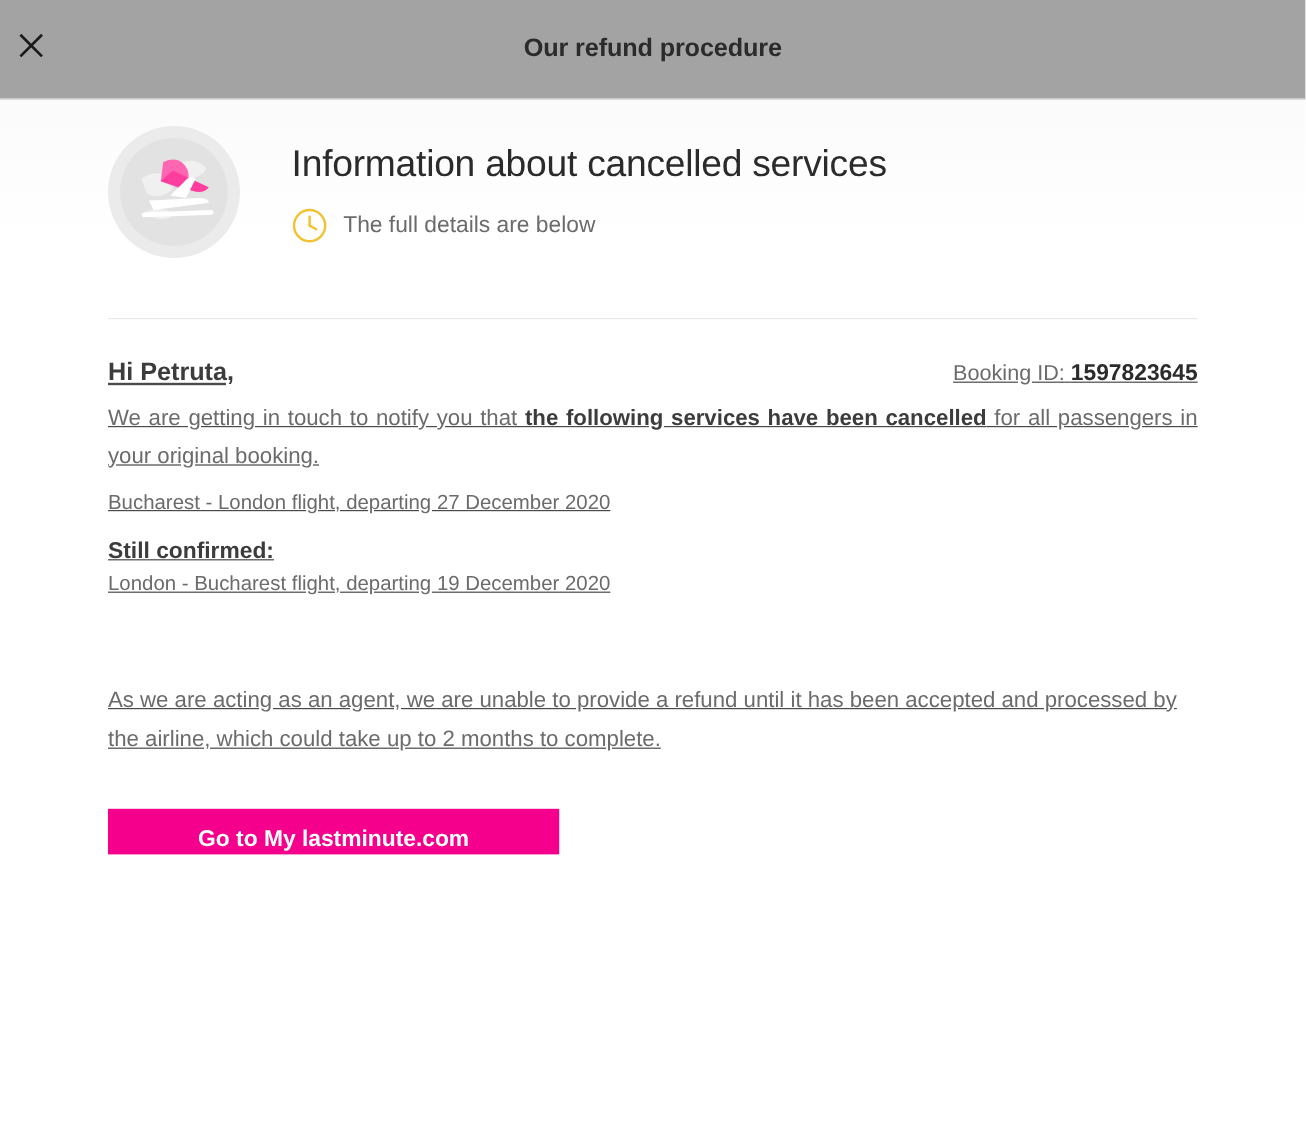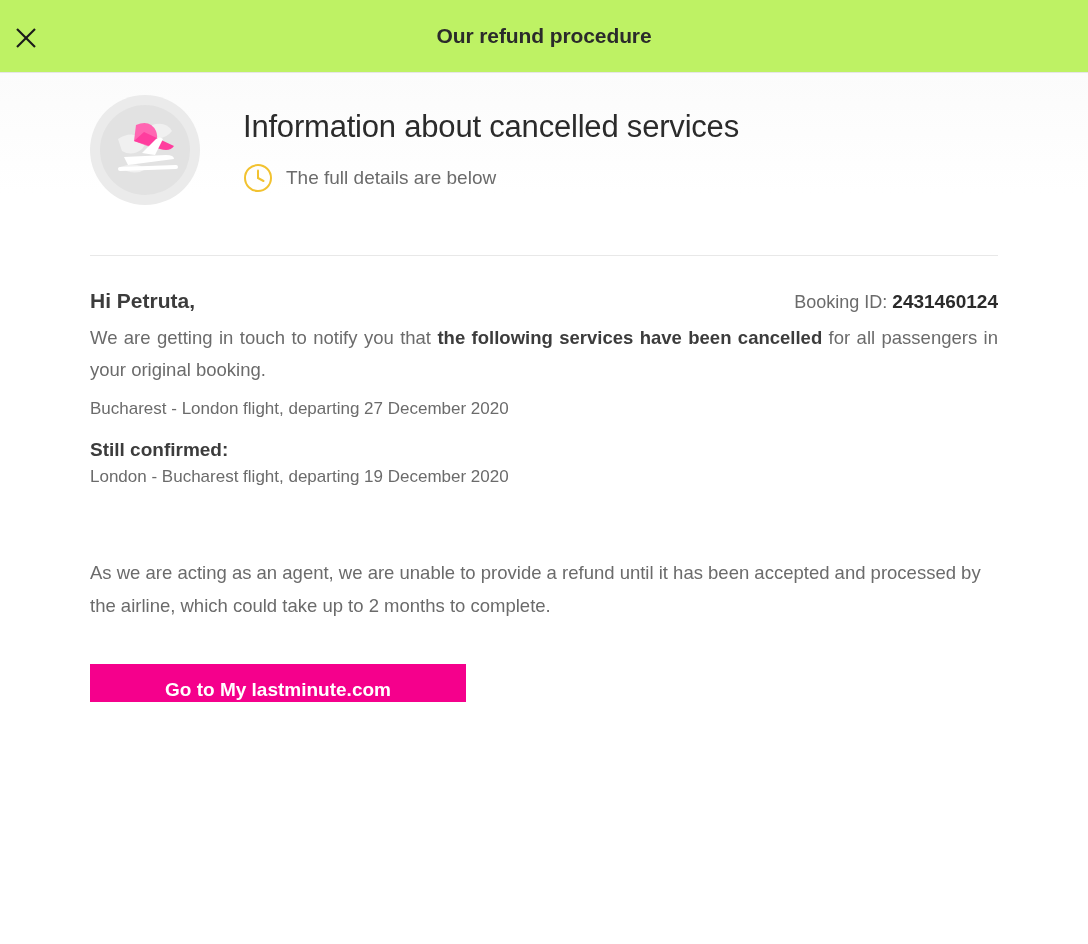--- a/index.html
+++ b/index.html
@@ -10,23 +10,23 @@
     height: 944px;
     background: #ffffff;
     font-family: "Liberation Sans", sans-serif;
     color: #4a4a4a;
     overflow: hidden;
   }
 
   
   .header {
     position: relative;
-    height: 73px;
+    height: 83px;
     border-bottom: 1px solid #e6e6e6;
-    background: #bef264;
+    background: #a3a3a3;
     display: flex;
     align-items: center;
     justify-content: center;
   }
   .close-btn {
     position: absolute;
     left: 6px;
     top: 18px;
     width: 40px;
     height: 40px;
@@ -106,20 +106,21 @@
     padding-left: 13px;
   }
 
   .divider {
     margin: 50px 90px 0 90px;
     border-top: 1px solid #e8e8e8;
   }
 
   .content {
     padding: 0 90px;
+    text-decoration: underline;
   }
 
   .greeting-row {
     display: flex;
     align-items: baseline;
     justify-content: space-between;
     margin-top: 33px;
   }
   .greeting {
     font-size: 21px;
@@ -226,21 +227,21 @@
   </div>
 
   <div class="divider"></div>
 
   <div class="content">
 
     <div class="greeting-row">
       <div class="greeting">Hi Petruta,</div>
       <div class="booking">
         <span>Booking ID:</span>
-        <b>2431460124</b>
+        <b>1597823645</b>
       </div>
     </div>
 
     <p class="para justify">
       <span>We are getting in touch to notify you that </span><b>the following services have been cancelled</b><span> for all passengers in your original booking.</span>
     </p>
 
     <div class="flight-line">Bucharest - London flight, departing 27 December 2020</div>
 
     <div class="still-confirmed">Still confirmed:</div>

